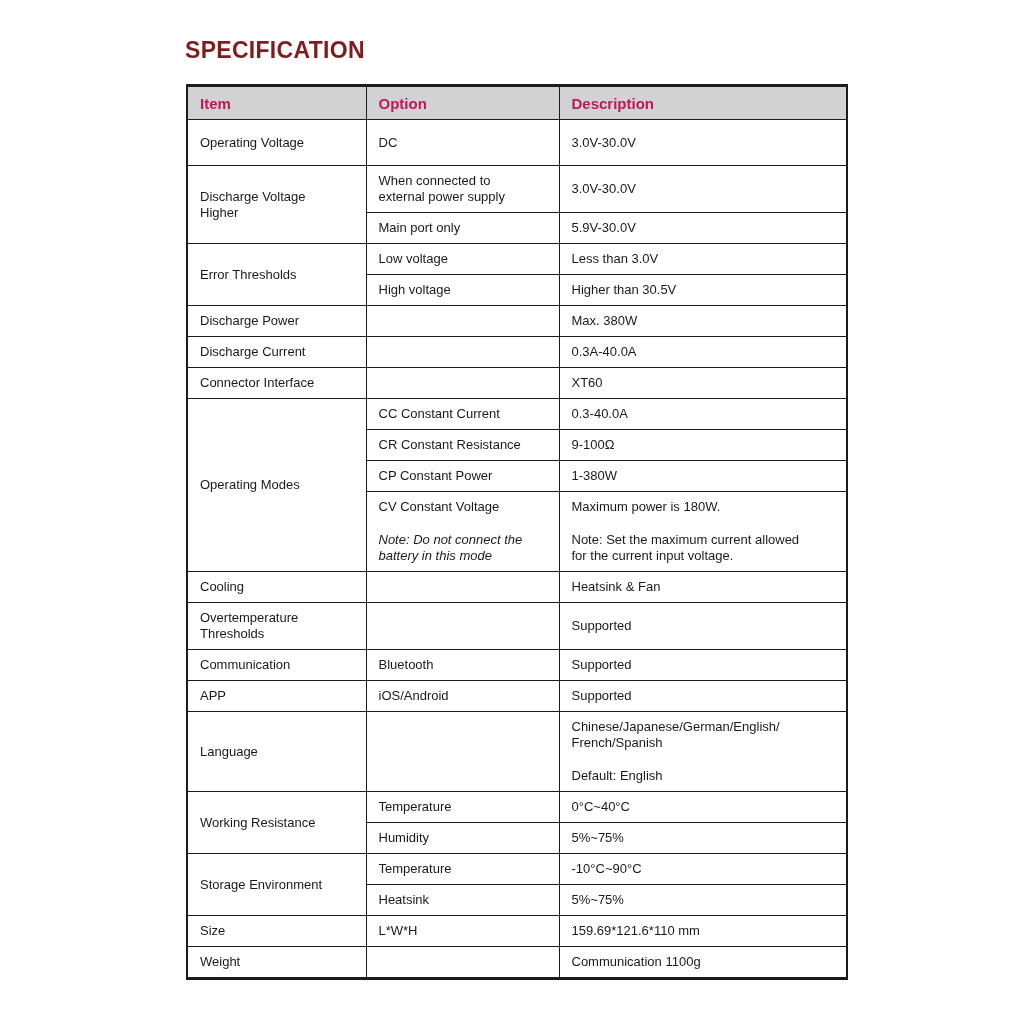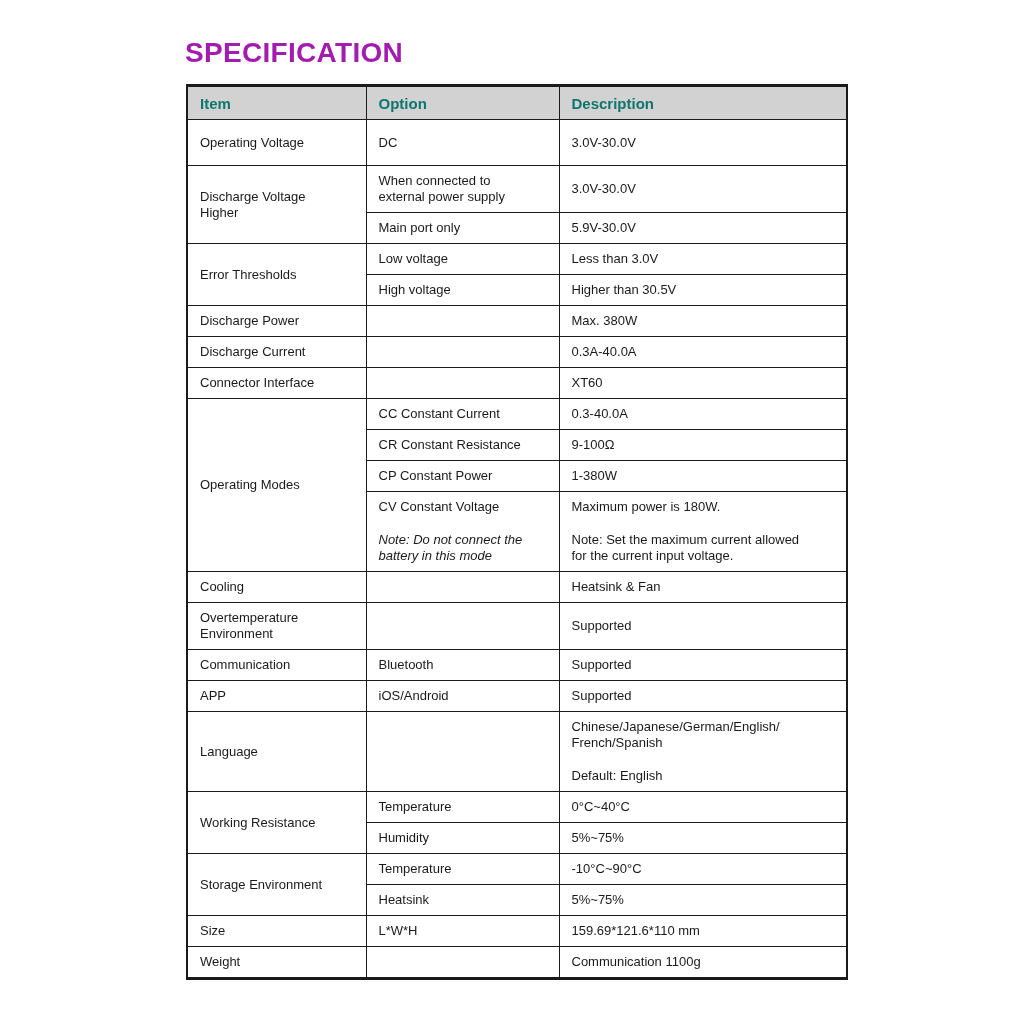--- a/index.html
+++ b/index.html
@@ -12,37 +12,37 @@
   body{
     width:1024px;height:1024px;
     font-family:"Liberation Sans", sans-serif;
     color:var(--txt);
     position:relative;
     overflow:hidden;
   }
   .page{position:relative;width:1024px;height:1024px;background:#fff;}
   .title{
     position:absolute;left:185px;top:37px;
-    font-size:28px;font-weight:bold;color:#a21caf;
+    font-size:23px;font-weight:bold;color:#7f1d1d;
     letter-spacing:.3px;
   }
   table.spec{
     position:absolute;left:186px;top:84px;width:660px;
     border-collapse:collapse;table-layout:fixed;
     border:2px solid var(--bc);
     border-top-width:3px;border-bottom-width:3px;
   }
   col.c1{width:179px;}
   col.c2{width:193px;}
   col.c3{width:288px;}
   th{
     background:var(--hdr);
     font-size:15px;font-weight:bold;text-align:left;
     padding:7px 12px;border:1px solid var(--bc);
-    height:34px;vertical-align:middle;color:#0f766e;
+    height:34px;vertical-align:middle;color:#be185d;
   }
   td{
     font-size:13px;line-height:16px;
     padding:7px 12px;border:1px solid var(--bc);
     vertical-align:middle;color:var(--txt);
     height:31px;
   }
   tbody tr:nth-child(1) td{height:46px;margin-left:29px;}
   .pre{white-space:pre-line;}
   .para + .para{margin-top:17px;}
@@ -190,21 +190,21 @@
             <div class="para pre">Cooling</div>
           </td>
           <td></td>
           <td>
             <div class="para pre">Heatsink &amp; Fan</div>
           </td>
         </tr>
         <tr>
           <td rowspan="1">
             <div class="para pre">Overtemperature
-Environment</div>
+Thresholds</div>
           </td>
           <td></td>
           <td>
             <div class="para pre">Supported</div>
           </td>
         </tr>
         <tr>
           <td rowspan="1">
             <div class="para pre">Communication</div>
           </td>

